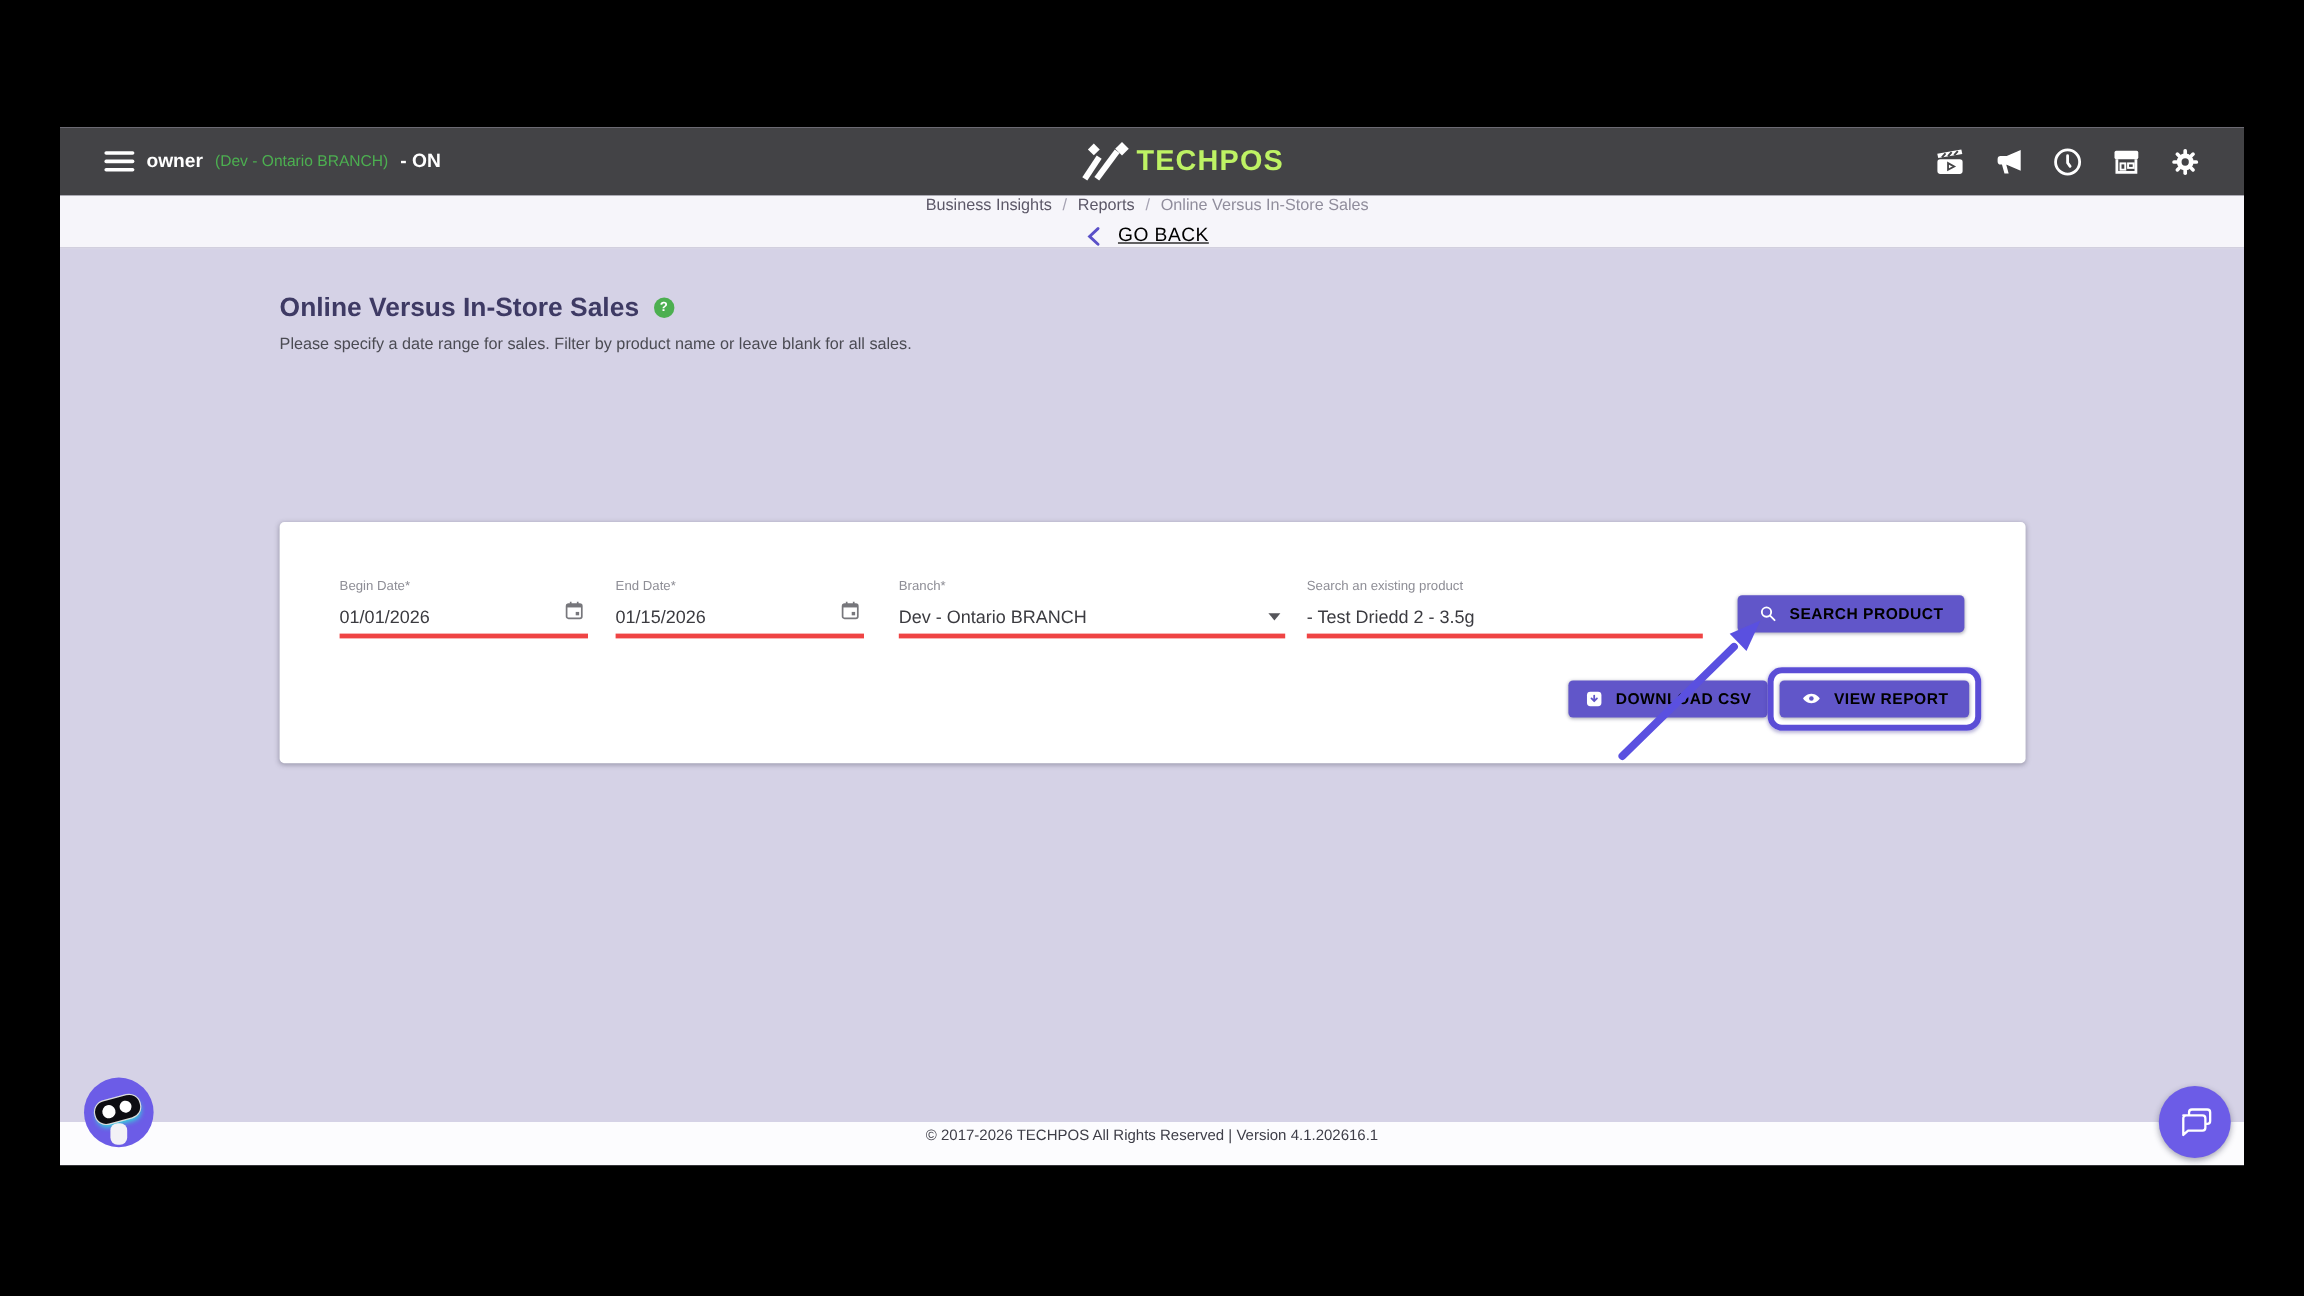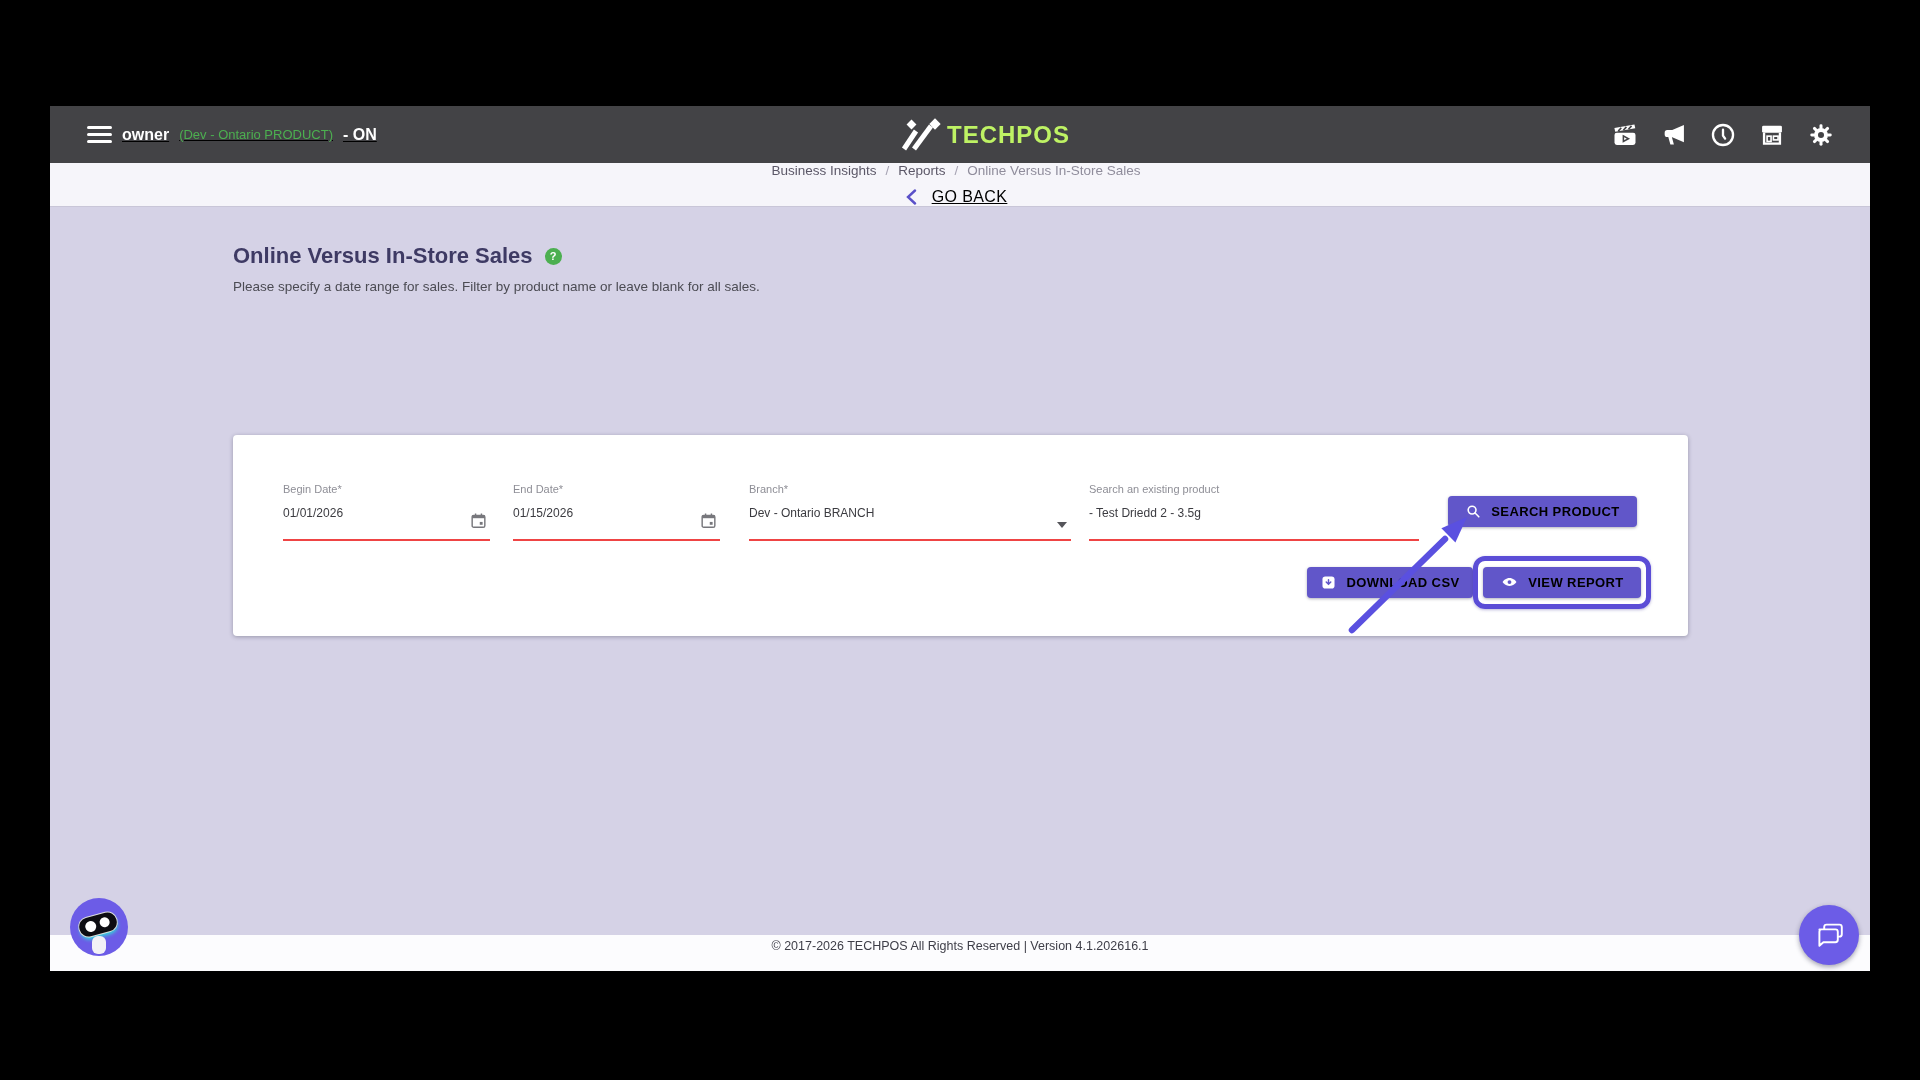--- a/index.html
+++ b/index.html
@@ -5,21 +5,21 @@
   * { margin:0; padding:0; box-sizing:border-box; }
   html,body { width:1920px; height:1080px; background:#000; overflow:hidden;
               font-family:"Liberation Sans", sans-serif; }
 
   .frame { position:absolute; left:50px; top:106px; width:1820px; height:865px;
            background:#d5d2e6; overflow:hidden; }
 
   
   .app-header { position:absolute; left:0; top:0; width:100%; height:57px;
                 background:#434346; display:flex; align-items:center; }
-  .h-left { display:flex; align-items:center; gap:10px; padding-left:37px;text-decoration:underline; }
+  .h-left { display:flex; align-items:flex-start; gap:10px; padding-left:37px; }
   .hamburger { width:25px; height:17px; display:flex; flex-direction:column;
                justify-content:space-between; cursor:pointer; }
   .hamburger span { display:block; height:3px; background:#fff; border-radius:2px; }
   .owner-name { color:#fff; font-size:16px; font-weight:bold; }
   .owner-branch { color:#4caf50; font-size:13px; }
   .owner-region { color:#fff; font-size:16px; font-weight:bold; }
 
   .logo { position:absolute; left:851px; top:0; height:57px; display:flex;
           align-items:center; gap:2px; }
   .logo-text { color:#bef264; font-size:24px; font-weight:bold; letter-spacing:1px; }
@@ -50,22 +50,22 @@
                 color:#fff; font-size:11px; font-weight:bold; display:flex;
                 align-items:center; justify-content:center; cursor:pointer; }
   .page-subtitle { position:absolute; left:183px; top:72px; font-size:13.5px;
                    color:#4b4b53; }
 
   .card { position:absolute; left:183px; top:228px; width:1455px; height:201px;
           background:#fff; border-radius:4px; box-shadow:0 1px 4px rgba(40,40,60,.35); }
 
   .field { position:absolute; top:48px; }
   .field-label { font-size:11px; color:#8e8e96; margin-bottom:9px; }
-  .field-value { font-size:12px; color:#3b3b40; border-bottom:2px solid #ef4444;
-                 padding:2px 0 19px 0; position:relative; }
+  .field-value { font-size:15px; color:#3b3b40; border-bottom:4px solid #ef4444;
+                 padding:2px 0 5px 0; position:relative; }
   .field-begin   { left:50px;  width:207px; }
   .field-end     { left:280px; width:207px; }
   .field-branch  { left:516px; width:322px; }
   .field-product { left:856px; width:330px; }
   .cal-icon { position:absolute; right:2px; bottom:6px; }
   .caret { position:absolute; right:4px; bottom:11px; width:0; height:0;
            border-left:5px solid transparent; border-right:5px solid transparent;
            border-top:6px solid #55555a; }
 
   .btn { position:absolute; height:31px; background:#6156c9; color:#000000;
@@ -112,21 +112,21 @@
 <div class="frame">
 
   <header class="app-header">
     <div class="h-left">
       <div class="hamburger">
         <span></span>
           <span></span>
           <span></span>
       </div>
       <span class="owner-name">owner</span>
-      <span class="owner-branch">(Dev - Ontario PRODUCT)</span>
+      <span class="owner-branch">(Dev - Ontario BRANCH)</span>
       <span class="owner-region">- ON</span>
     </div>
 
     <div class="logo">
       <svg width="44" height="34" viewBox="0 0 44 32">
         <g fill="#fff">
           <rect x="7" y="2" width="7" height="7" transform="rotate(45 10.5 5.5)"></rect>
           <rect x="30" y="1" width="8" height="8" transform="rotate(45 34 5)"></rect>
         </g>
         <path d="M3 30 L15 12" stroke="#fff" stroke-width="5" fill="none"></path>

